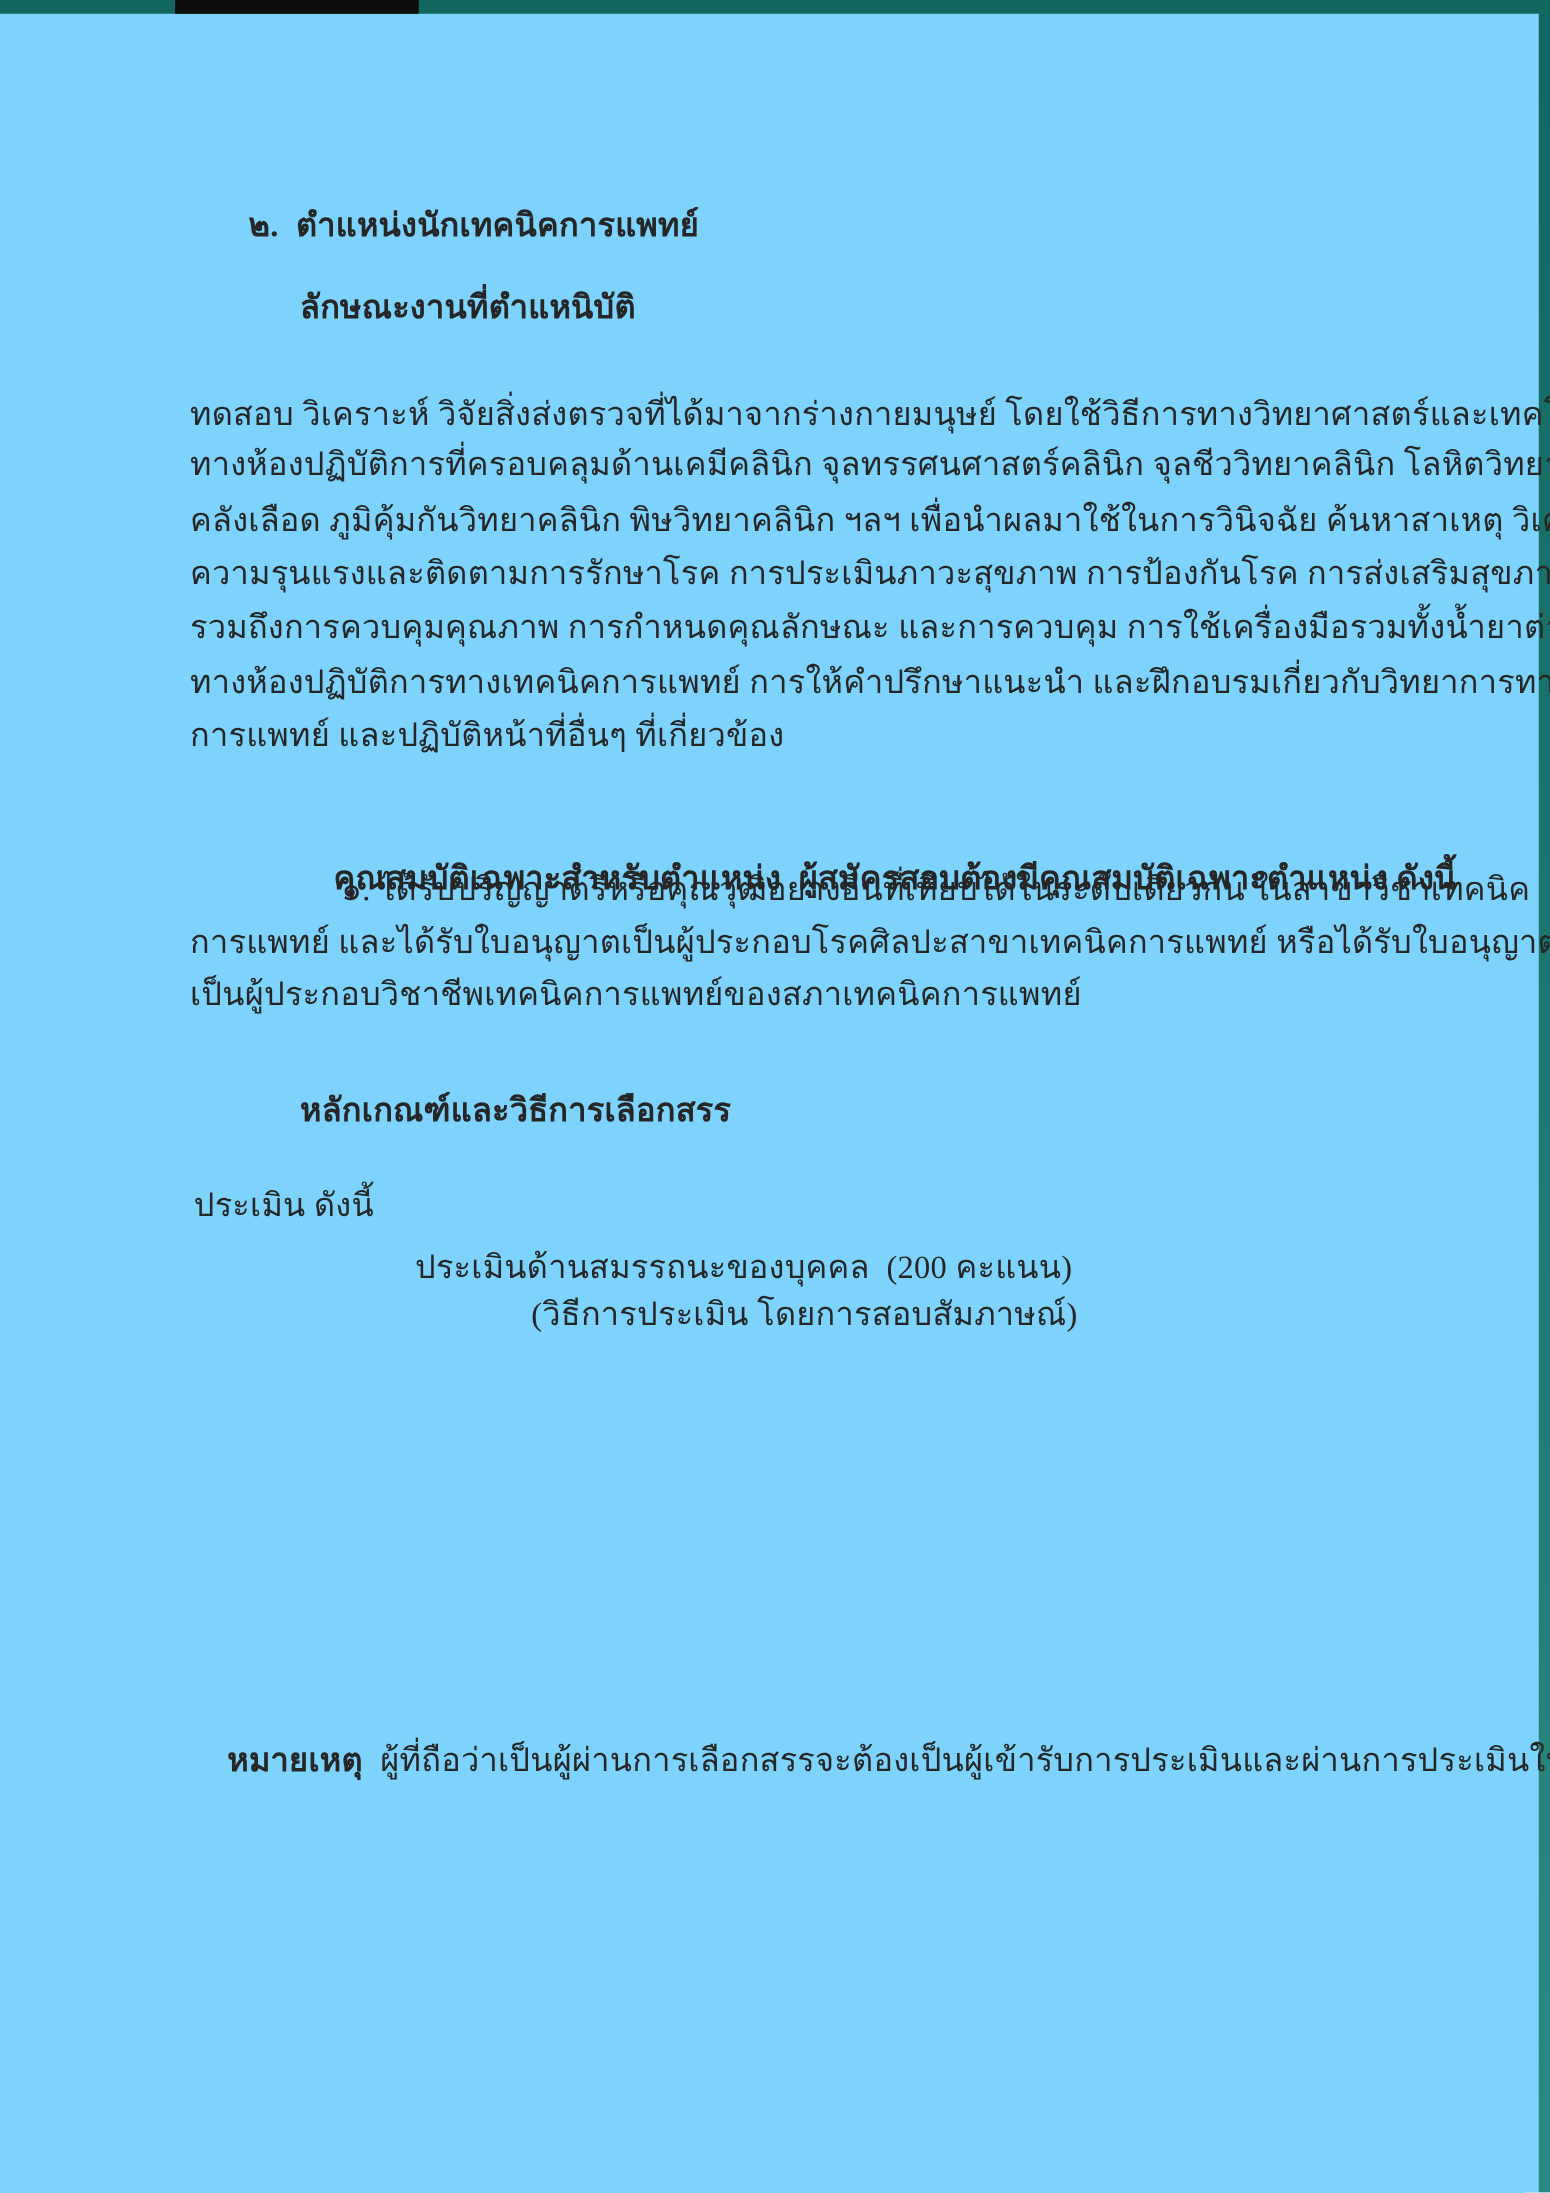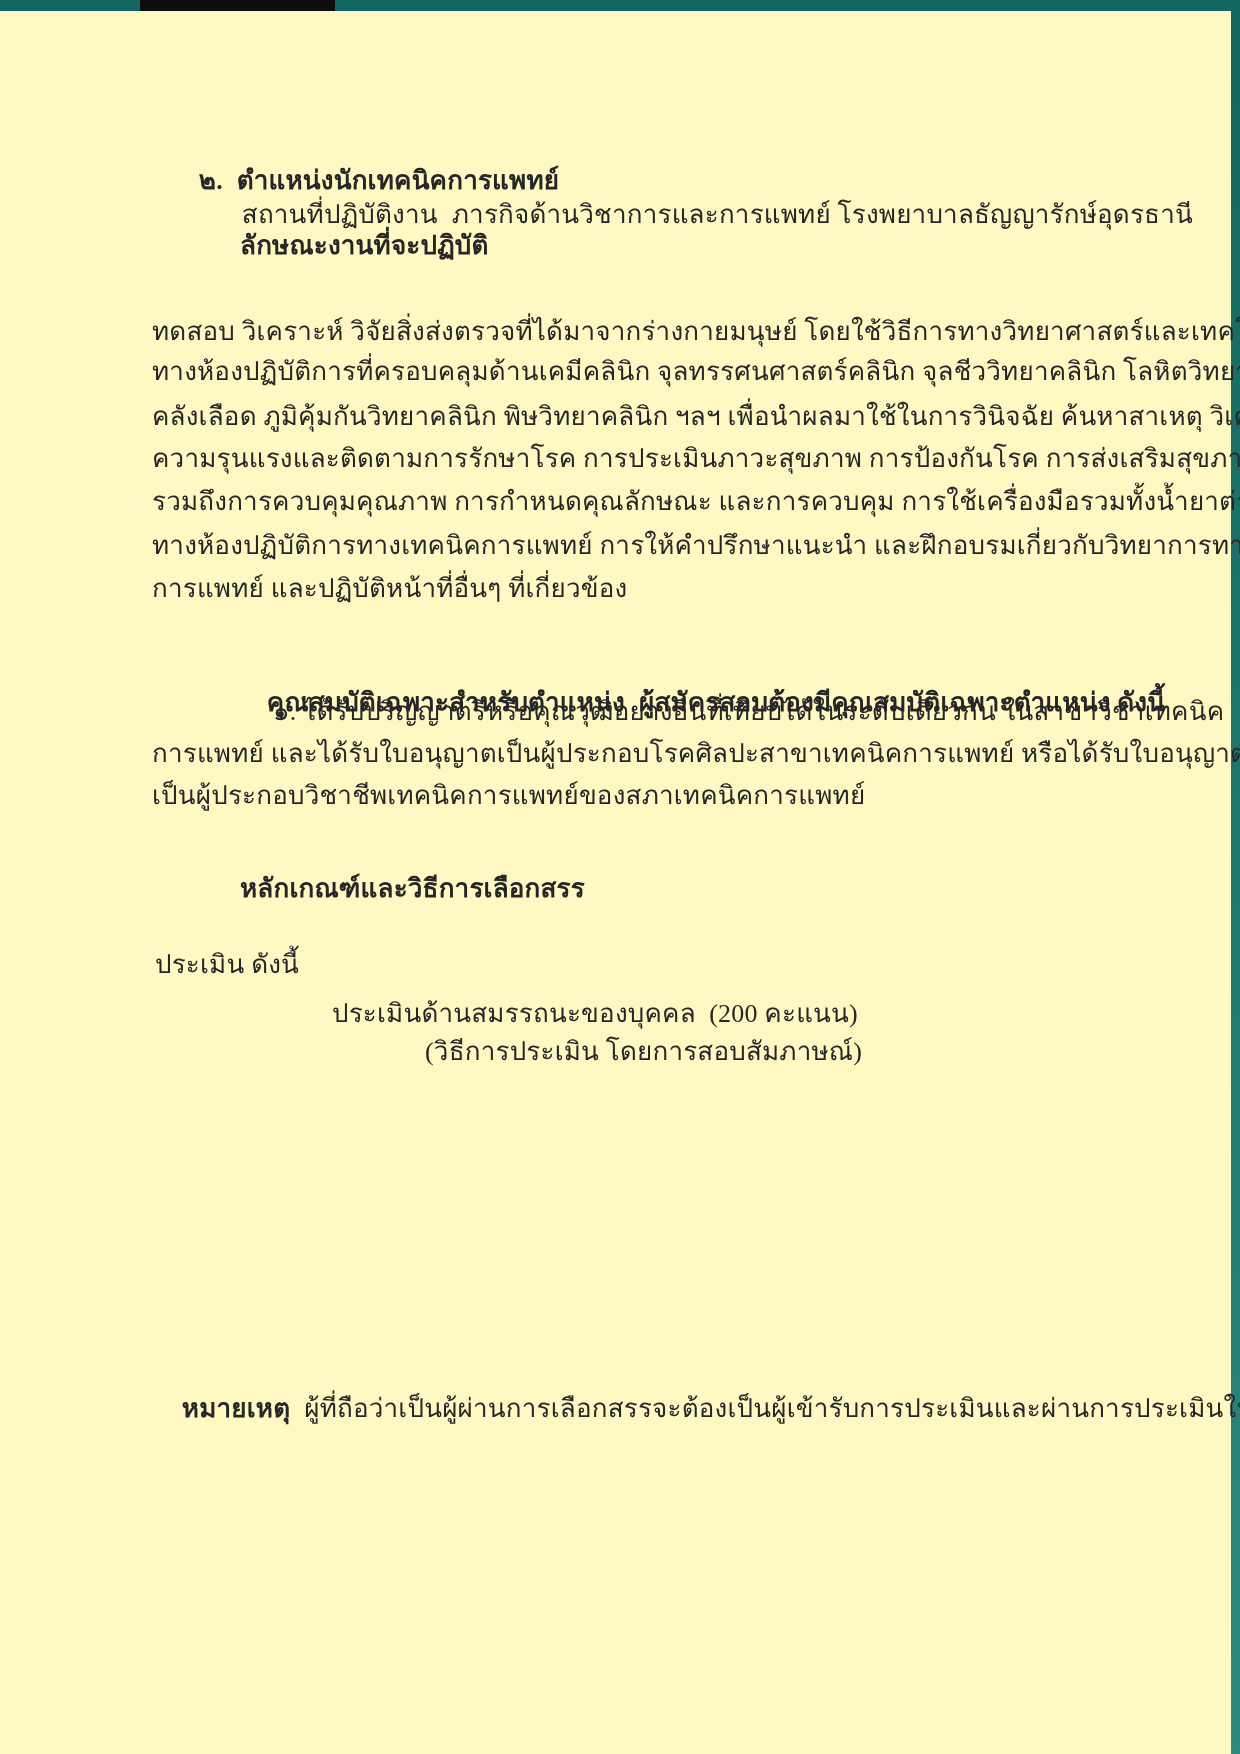--- a/index.html
+++ b/index.html
@@ -2,21 +2,21 @@
 <html><head>
 <meta charset="utf-8">
 <style>
   * { margin: 0; padding: 0; box-sizing: border-box; }
   html, body { background: #e8e8e8; }
   .page {
     position: relative;
     width: 1240px;
     height: 1754px;
     margin: 0 auto;
-    background: #fef9c3;
+    background: #7dd3fc;
     overflow: hidden;
     font-family: "Liberation Serif", "DejaVu Sans", serif;
     color: #262626;
   }
   .edge-top {
     position: absolute; left: 0; top: 0;
     width: 100%; height: 11px;
   }
   .edge-top-black {
     position: absolute; left: 140px; top: 0;
@@ -42,25 +42,22 @@
 <div class="page">
 
   <div class="edge-top" style="background: rgb(17, 103, 95);"></div>
   <div class="edge-top-black" style="background: rgb(13, 13, 13);"></div>
   <div class="edge-right" style="background: linear-gradient(rgb(17, 103, 95), rgb(43, 138, 128));"></div>
 
   <div class="line bold" style="left:172px; top:130px">
     <span>๒.</span><span class="gap"></span><span>ตำแหน่งนักเทคนิคการแพทย์</span>
   </div>
 
-  <div class="line" style="left:215px; top:164px">
-    <span>สถานที่ปฏิบัติงาน</span><span class="gap"></span><span>ภารกิจด้านวิชาการและการแพทย์ โรงพยาบาลธัญญารักษ์อุดรธานี</span>
-  </div>
 
-  <div class="line bold" style="left:240px; top:229px">ลักษณะงานที่จะปฏิบัติ</div>
+  <div class="line bold" style="left:240px; top:229px">ลักษณะงานที่ตำแหนิบัติ</div>
   <div class="line" style="left:152px; top:315px">ทดสอบ วิเคราะห์ วิจัยสิ่งส่งตรวจที่ได้มาจากร่างกายมนุษย์ โดยใช้วิธีการทางวิทยาศาสตร์และเทคโนโลยี</div>
   <div class="line" style="left:152px; top:355px">ทางห้องปฏิบัติการที่ครอบคลุมด้านเคมีคลินิก จุลทรรศนศาสตร์คลินิก จุลชีววิทยาคลินิก โลหิตวิทยา</div>
   <div class="line" style="left:152px; top:400px">คลังเลือด ภูมิคุ้มกันวิทยาคลินิก พิษวิทยาคลินิก ฯลฯ เพื่อนำผลมาใช้ในการวินิจฉัย ค้นหาสาเหตุ วิเคราะห์</div>
   <div class="line" style="left:152px; top:442px">ความรุนแรงและติดตามการรักษาโรค การประเมินภาวะสุขภาพ การป้องกันโรค การส่งเสริมสุขภาพ</div>
   <div class="line" style="left:152px; top:485px">รวมถึงการควบคุมคุณภาพ การกำหนดคุณลักษณะ และการควบคุม การใช้เครื่องมือรวมทั้งน้ำยาต่างๆ</div>
   <div class="line" style="left:152px; top:529px">ทางห้องปฏิบัติการทางเทคนิคการแพทย์ การให้คำปรึกษาแนะนำ และฝึกอบรมเกี่ยวกับวิทยาการทางเทคนิค</div>
   <div class="line bold" style="left:240px; top:652px">
     <span>คุณสมบัติเฉพาะสำหรับตำแหน่ง</span><span class="gap"></span><span>ผู้สมัครสอบต้องมีคุณสมบัติเฉพาะตำแหน่ง ดังนี้</span>
   </div>
 

